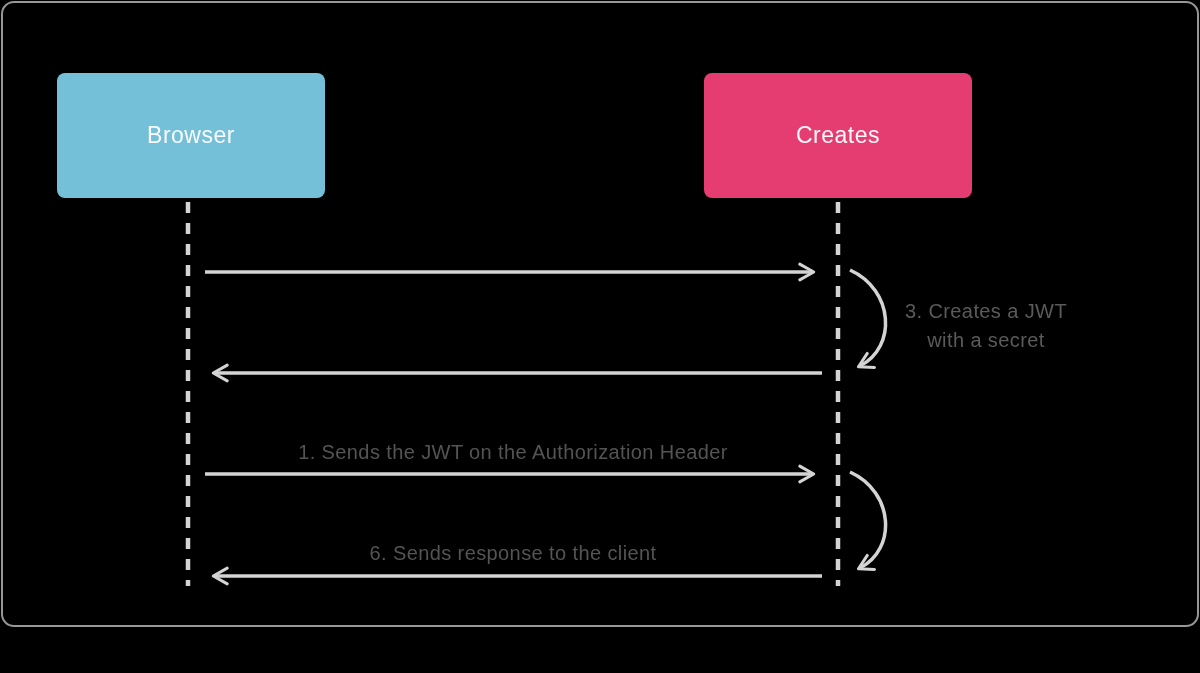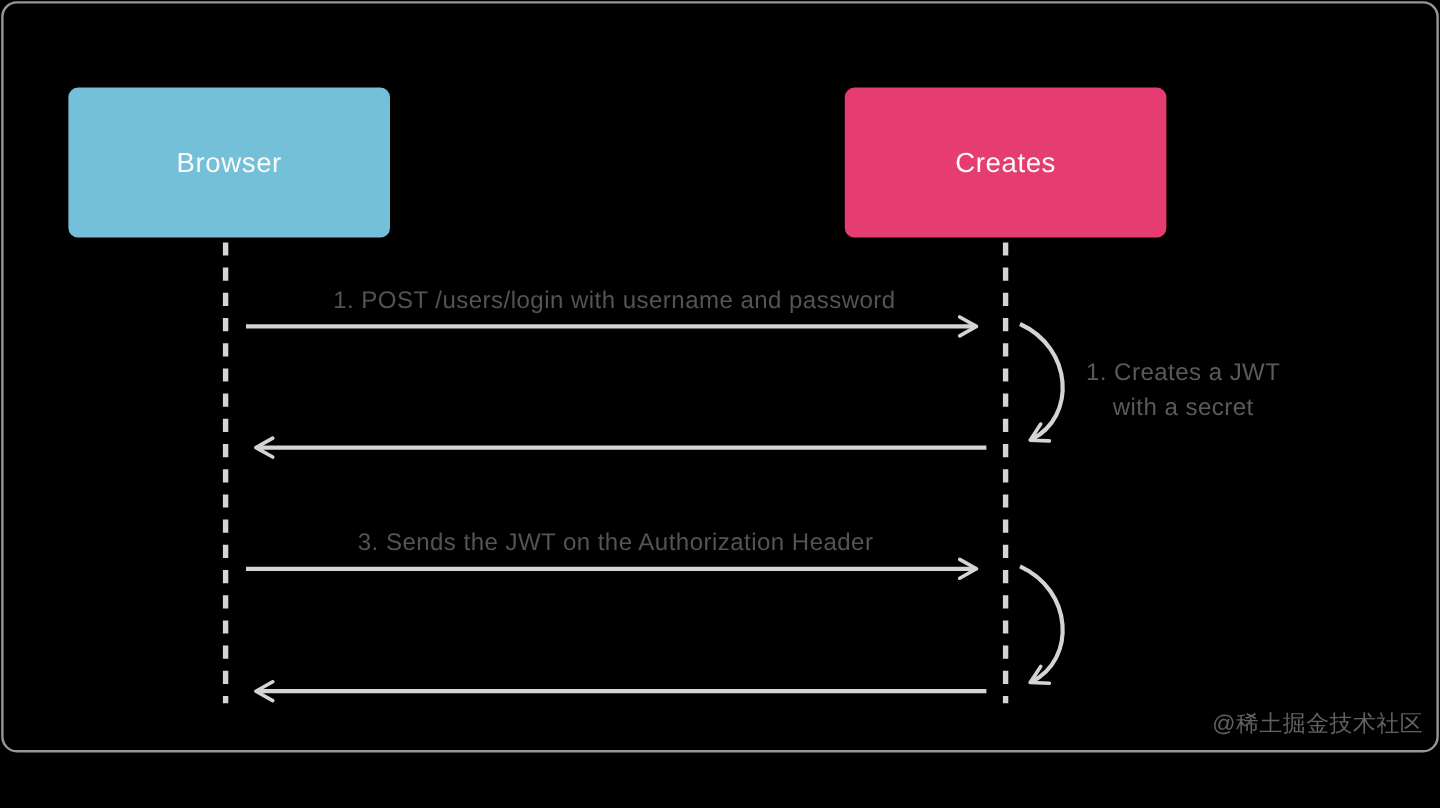--- a/index.html
+++ b/index.html
@@ -117,20 +117,19 @@
 
     <line class="arrow" x1="205" y1="272" x2="812" y2="272" marker-end="url(#arrowhead)"></line>
     <line class="arrow" x1="822" y1="373" x2="215" y2="373" marker-end="url(#arrowhead)"></line>
     <line class="arrow" x1="205" y1="474" x2="812" y2="474" marker-end="url(#arrowhead)"></line>
     <line class="arrow" x1="822" y1="576" x2="215" y2="576" marker-end="url(#arrowhead)"></line>
 
     <path class="arrow" d="M 850 270 C 894 290, 897 347, 860 366" marker-end="url(#arrowhead)"></path>
     <path class="arrow" d="M 850 472 C 894 492, 897 549, 860 568" marker-end="url(#arrowhead)"></path>
   </svg>
 
-  <div class="msg" id="msg1">1. POST /users/login with username and password</div>
-  <div class="side" id="msg2">1. Creates a JWT
+  <div class="side" id="msg2">3. Creates a JWT
 with a secret</div>
-  <div class="msg" id="msg4">3. Sends the JWT on the Authorization Header</div>
+  <div class="msg" id="msg4">1. Sends the JWT on the Authorization Header</div>
+  <div class="msg" id="msg6">6. Sends response to the client</div>
 
-  <div class="watermark">@稀土掘金技术社区</div>
 
 </div>
 
 </body></html>

